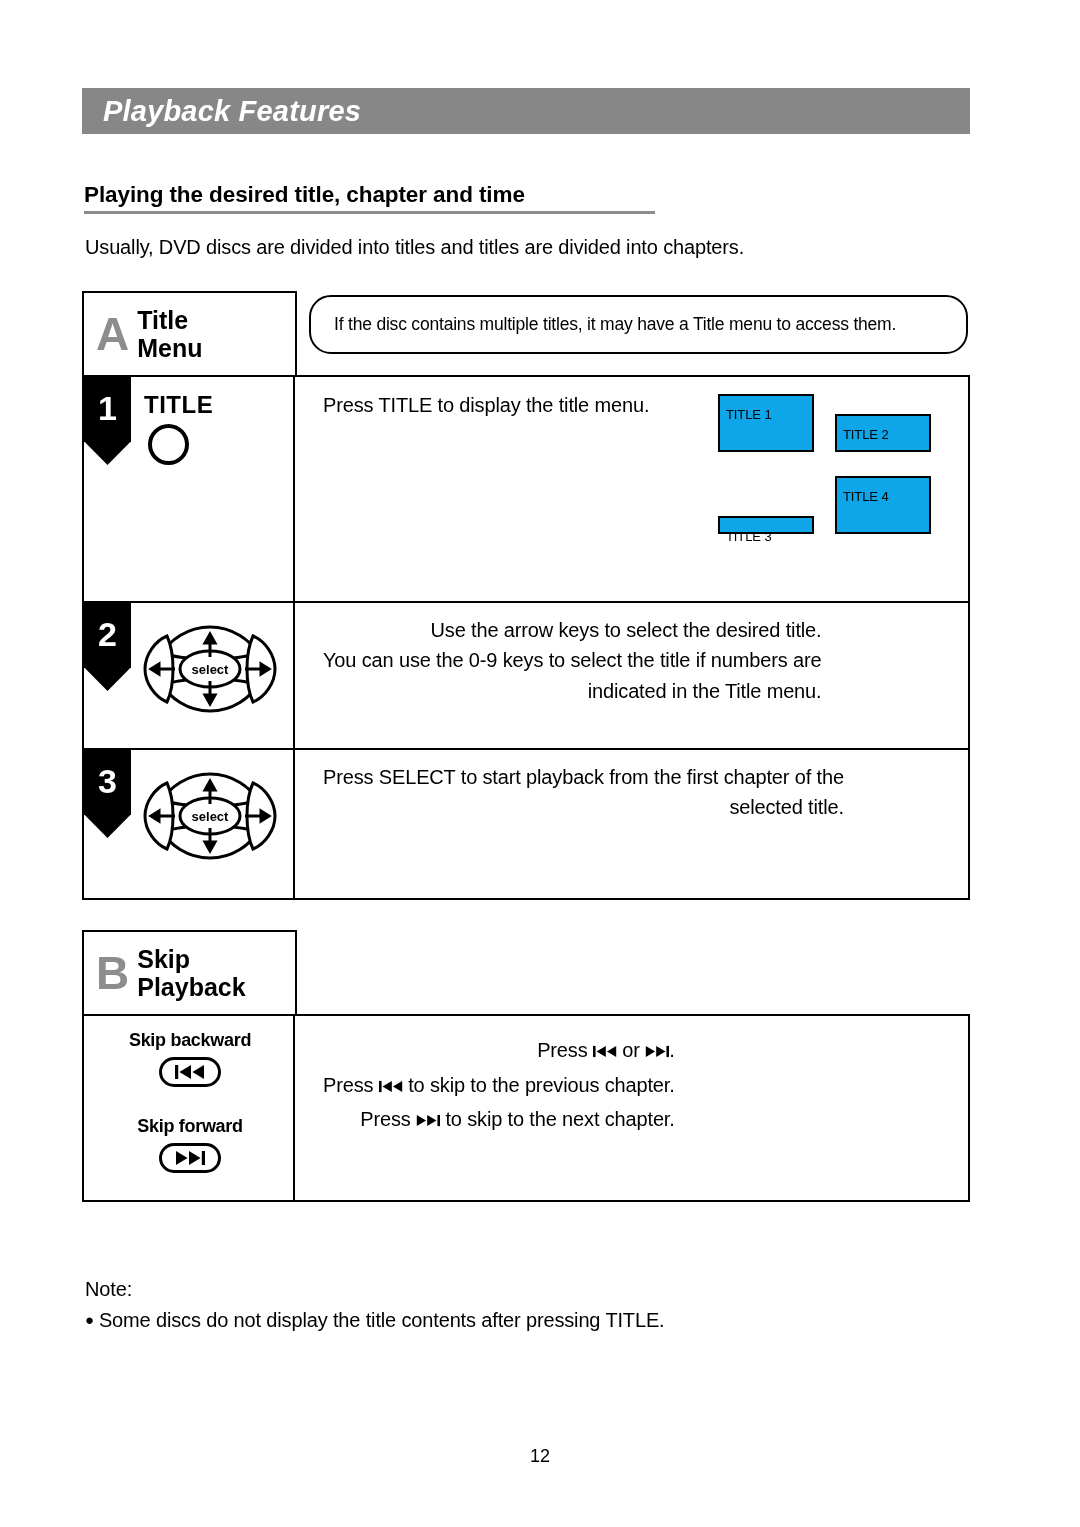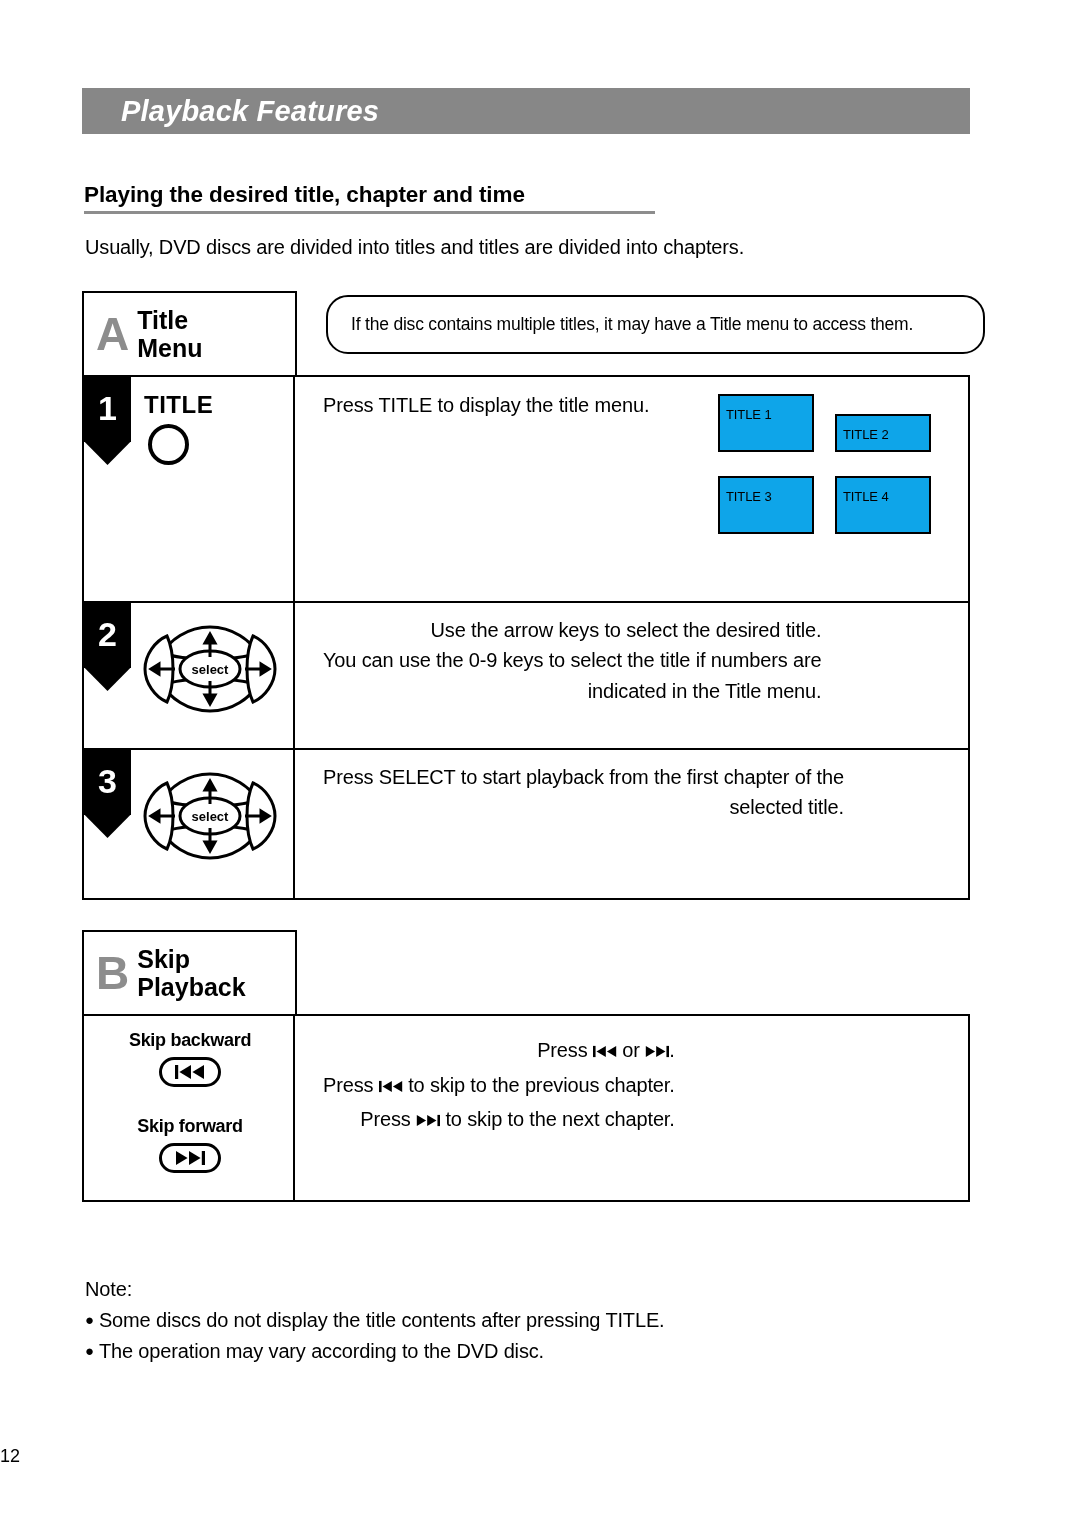--- a/index.html
+++ b/index.html
@@ -27,21 +27,21 @@
     background: #878787;
     display: flex;
     align-items: center;
   }
   .header-title {
     color: #ffffff;
     font-style: italic;
     font-weight: bold;
     font-size: 29px;
     letter-spacing: 0.2px;
-    padding-left: 39px;
+    padding-left: 21px;
   }
 
   
   .section-heading {
     position: absolute;
     left: 84px;
     top: 182px;
     font-size: 22.5px;
     font-weight: bold;
     letter-spacing: -0.1px;
@@ -160,21 +160,20 @@
     top: 295px;
     width: 659px;
     height: 59px;
     box-sizing: border-box;
     border: 2px solid #000;
     border-radius: 22px;
     display: flex;
     align-items: center;
     background: #fff;
     z-index: 3;
-    margin-left: 17px;
   }
   .callout-text {
     font-size: 17.5px;
     padding-left: 23px;
     letter-spacing: -0.2px;
   }
 
   
   .title-key-label {
     font-weight: bold;
@@ -278,21 +277,21 @@
     line-height: 1.55;
   }
   .note-item { white-space: nowrap; }
   .bullet { font-size: 15px; vertical-align: 2px; margin-right: 5px; }
 
   .page-number {
     position: absolute;
     left: 0;
     top: 1446px;
     width: 1080px;
-    text-align: left;
+    text-align: center;
     font-size: 18px;
   }
 </style>
 </head>
 <body>
 
 <div class="header-bar">
   <span class="header-title">Playback Features</span>
 </div>
 
@@ -321,21 +320,21 @@
         <div class="title-key-label">TITLE</div>
         <div class="title-key-circle"></div>
       </div>
       <div class="body-text" style="position:absolute; left:239px; top:13px;">Press TITLE to display the title menu.</div>
 
       <div class="title-grid" style="left:634px; top:17px;">
         <div class="title-box" style="grid-column:1; grid-row:1;">TITLE 1</div>
         <div style="grid-column:2; grid-row:1;"></div>
         <div class="title-box" style="grid-column:3; grid-row:1;margin-top:20px;">TITLE 2</div>
         <div style="grid-column:1/4; grid-row:2;"></div>
-        <div class="title-box" style="grid-column:1; grid-row:3;">TITLE 3</div>
+        <div class="title-box" style="grid-column:1; grid-row:3;margin-top:40px;">TITLE 3</div>
         <div style="grid-column:2; grid-row:3;"></div>
         <div class="title-box" style="grid-column:3; grid-row:3;">TITLE 4</div>
       </div>
     </div>
 
     <div class="row" style="top:226px; height:145px;">
       <div class="step-banner" style="top:0;">2</div>
       <div class="dpad" style="position:absolute; left:55px; top:20px;">
         <svg width="142" height="92" viewBox="0 0 142 92">
           <path d="M71 4 C 48 4, 30 18, 24 30 C 44 38, 98 38, 118 30 C 112 18, 94 4, 71 4 Z" fill="#fff" stroke="#000" stroke-width="3"></path>
@@ -450,18 +449,15 @@
       </div>
     </div>
   </div>
 </div>
 
 <div class="note-block">
   <div>Note:</div>
   <div class="note-item">
     <span class="bullet">●</span><span>Some discs do not display the title contents after pressing TITLE.</span>
   </div>
-  <div class="note-item">
-    <span class="bullet">●</span><span>The operation may vary according to the DVD disc.</span>
-  </div>
 </div>
 
 <div class="page-number">12</div>
 
 </body></html>

